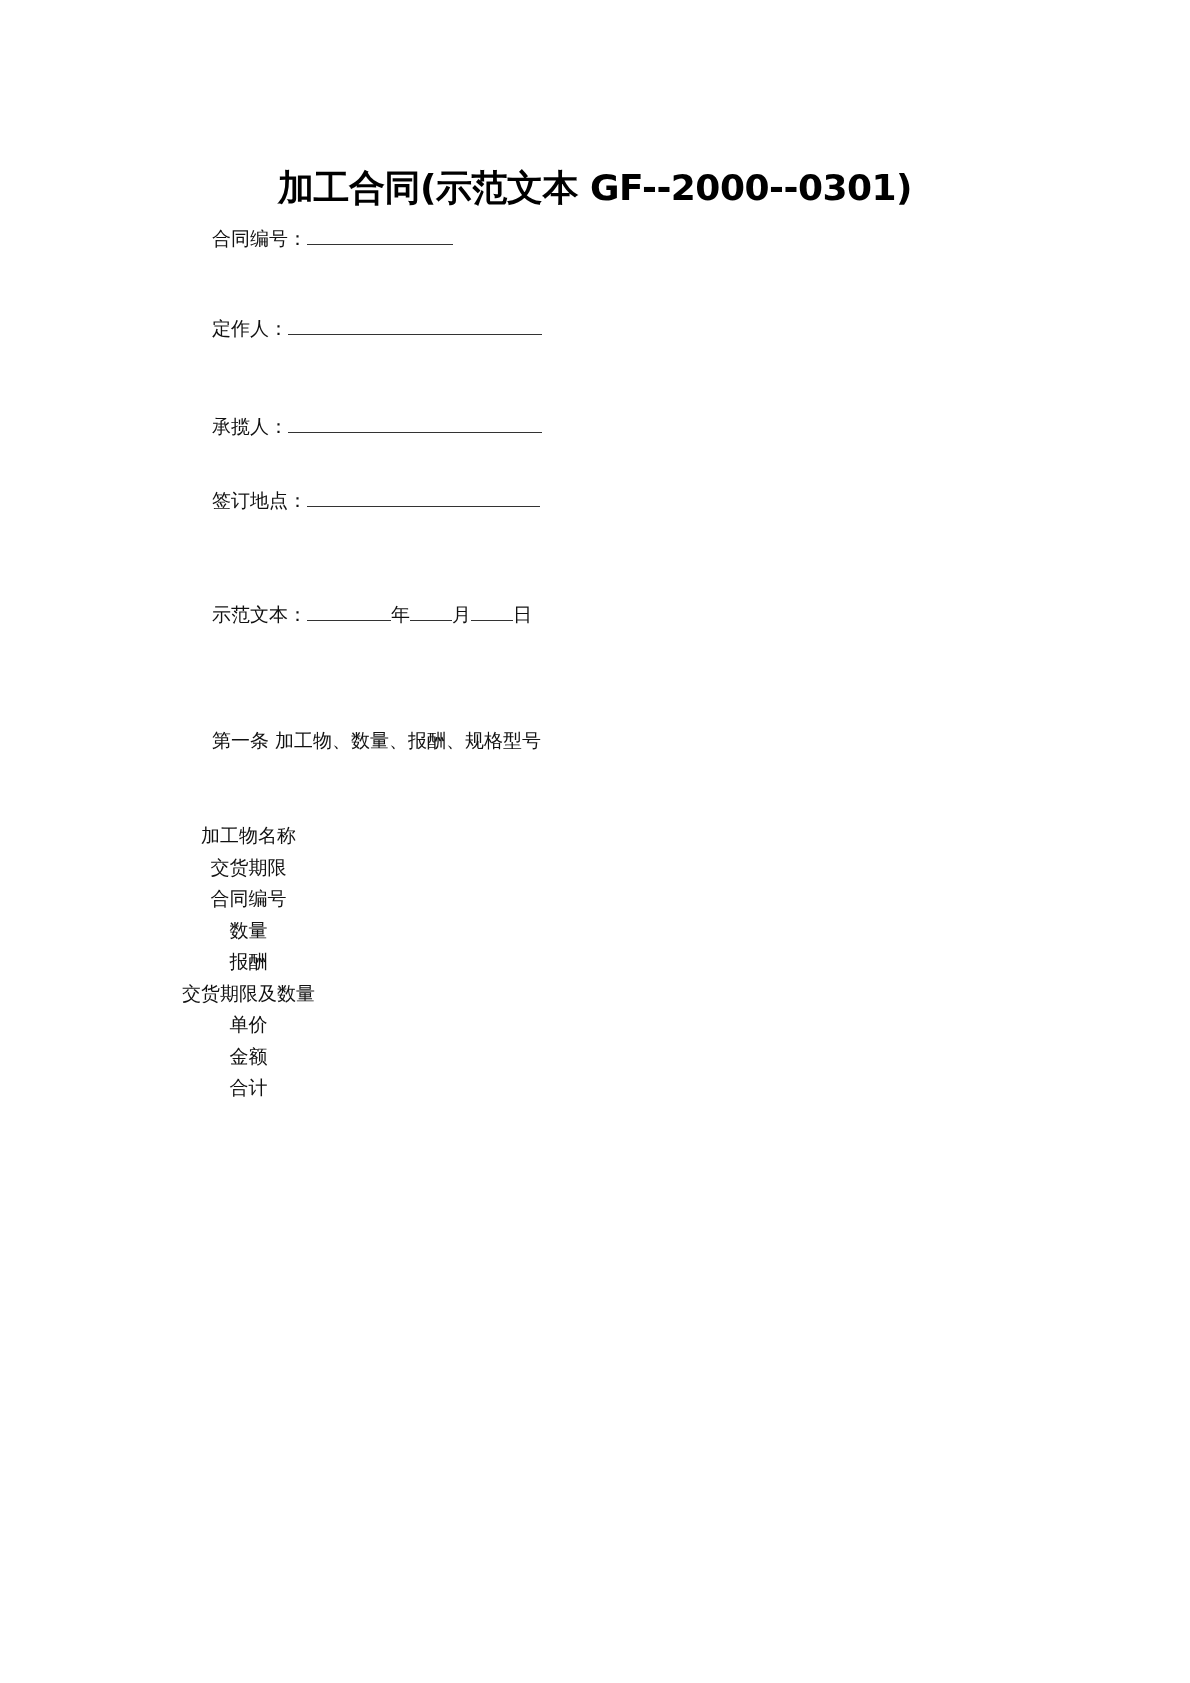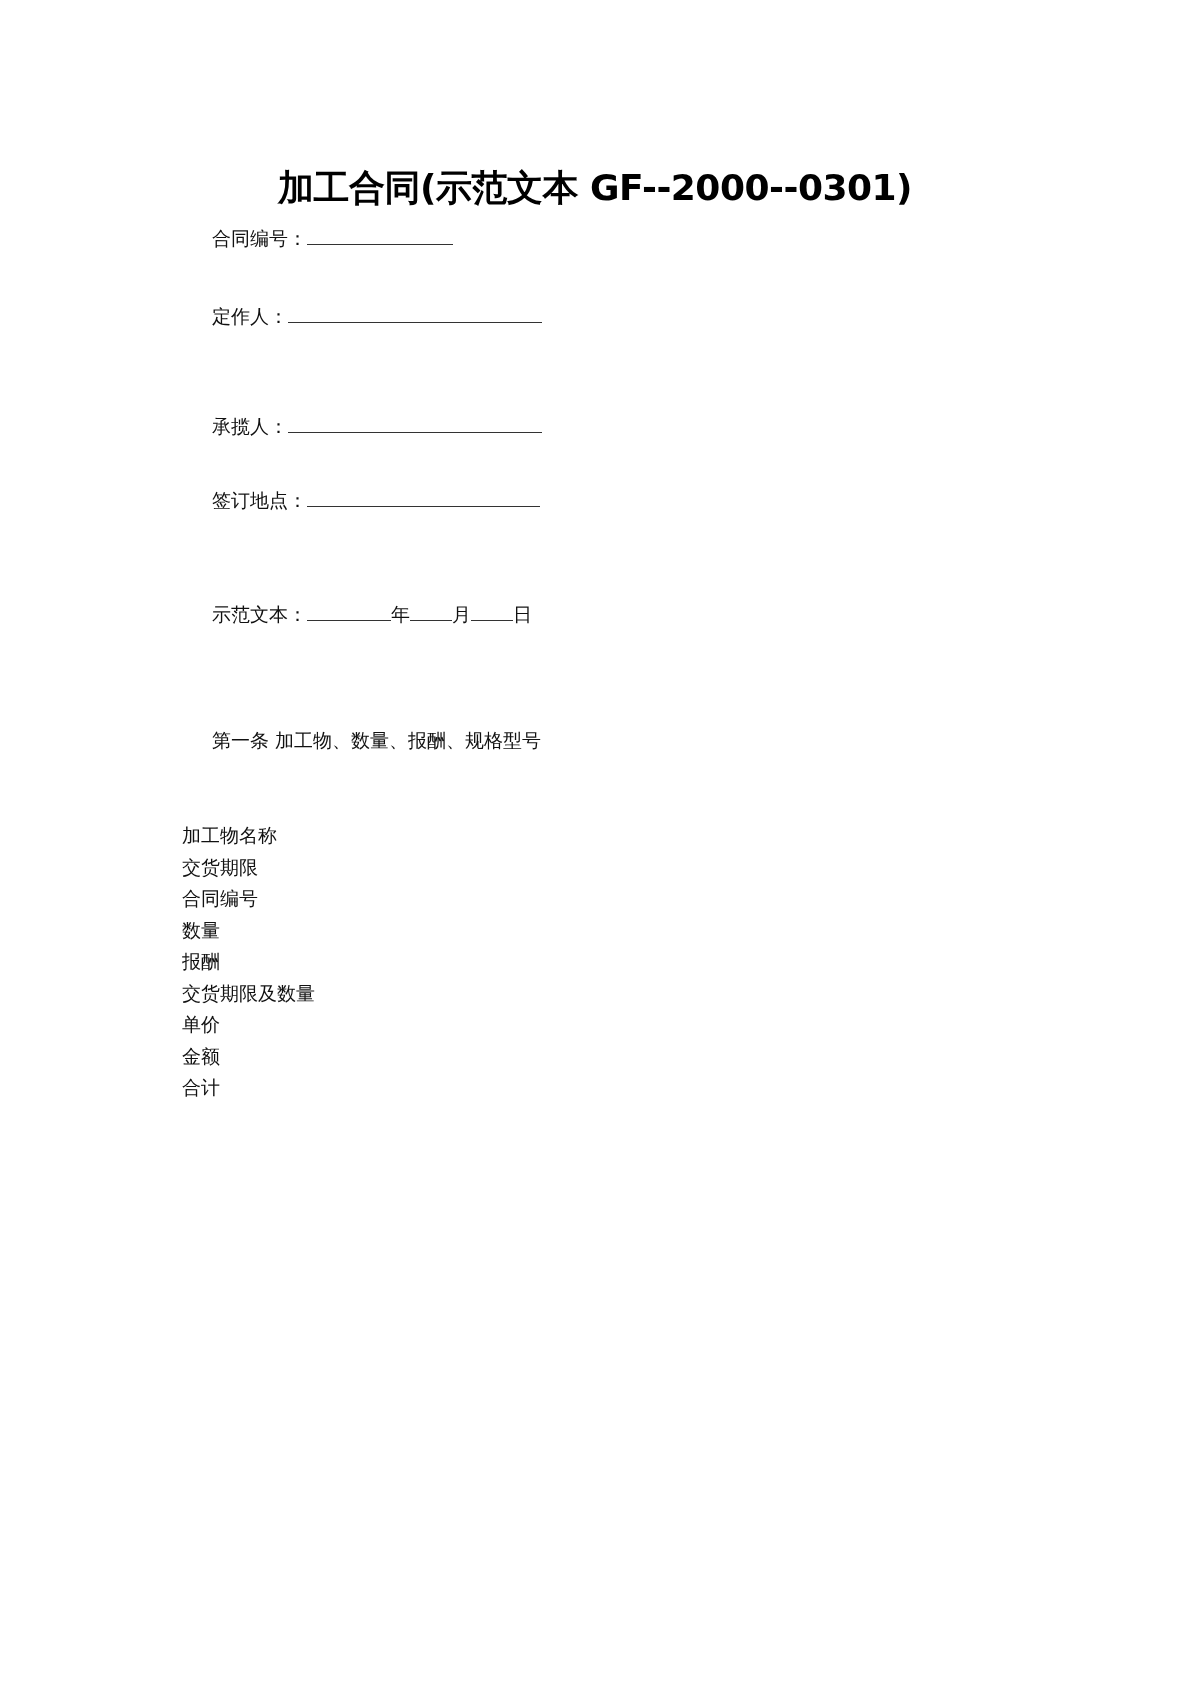--- a/index.html
+++ b/index.html
@@ -3,32 +3,32 @@
 <meta charset="utf-8">
 <style>
   html, body { margin:0; padding:0; background:#ffffff; }
   body { width:1190px; height:1683px; position:relative; overflow:hidden;
          font-family:"DejaVu Serif", "Liberation Serif", serif; color:#111; }
   .title { position:absolute; top:164px; left:0; width:1190px; text-align:center;
            font-family:"DejaVu Sans","Liberation Sans",sans-serif; font-size:36px; font-weight:bold; letter-spacing:-0.5px; color:#000; }
   .line { position:absolute; left:182px; font-size:19px; white-space:nowrap;margin-left:30px; }
   .blank { display:inline-block; border-bottom:1px solid #333; height:18px; vertical-align:baseline; }
   .list { position:absolute; left:182px; top:820px; font-size:19px; line-height:31.5px; }
-  .list div { white-space:nowrap; }
+  .list div { white-space:nowrap;text-align:center; }
 </style>
 </head>
 <body>
 
 <div class="title">加工合同(示范文本 GF--2000--0301)</div>
 
 <div class="line" style="top:226px">
   <span>合同编号：</span><span class="blank" style="width:146px"></span>
 </div>
 
-<div class="line" style="top:304px">
+<div class="line" style="top:316px">
   <span>定作人：</span><span class="blank" style="width:254px"></span>
 </div>
 
 <div class="line" style="top:414px">
   <span>承揽人：</span><span class="blank" style="width:254px"></span>
 </div>
 
 <div class="line" style="top:488px">
   <span>签订地点：</span><span class="blank" style="width:233px"></span>
 </div>

